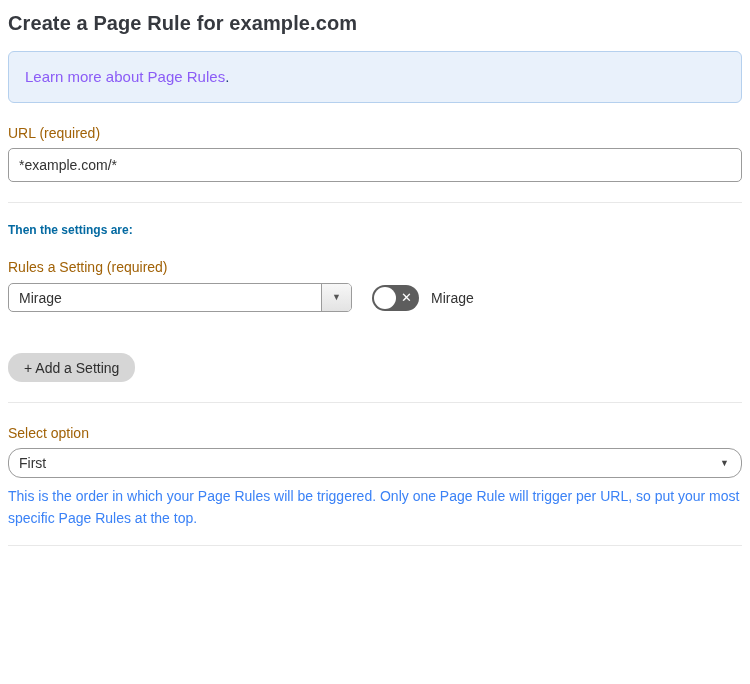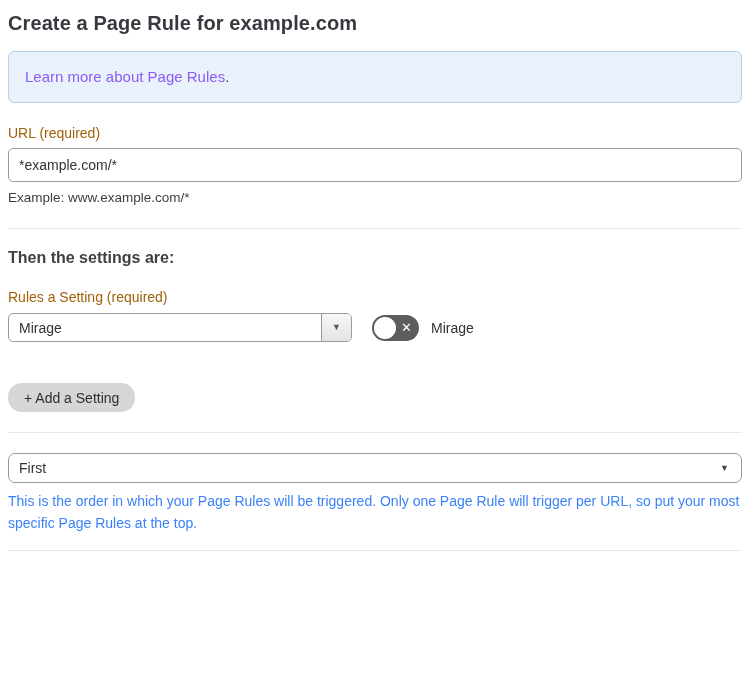--- a/index.html
+++ b/index.html
@@ -65,23 +65,23 @@
     line-height: 20px;
   }
 
   hr.divider {
     border: none;
     border-top: 1px solid #e8e8e8;
     margin: 20px 0;
   }
 
   .section-heading {
-    font-size: 16px;
+    font-size: 12px;
     font-weight: bold;
-    color: #404040;
+    color: #0369a1;
   }
 
   .setting-row {
     display: flex;
     align-items: center;
     margin-top: 8px;
   }
 
   .picker {
     width: 344px;
@@ -167,21 +167,21 @@
   .btn-gray {
     background: #d6d6d6;
     color: #2e2e2e;
   }
   .add-setting-btn { margin-top: 41px; }
 
   .order-select {
     width: 100%;
     height: 30px;
     border: 1px solid #9b9b9b;
-    border-radius: 7px;
+    border-radius: 13px;
     background: #ffffff;
     display: flex;
     align-items: center;
     justify-content: space-between;
     padding: 0 12px 0 10px;
     cursor: pointer;
   }
   .order-select .select-value { font-size: 14px; color: #333333; }
   .order-select .tri { font-size: 9px; color: #444444; line-height: 1; }
 
@@ -201,21 +201,20 @@
   <h1 class="page-title">Create a Page Rule for example.com</h1>
 
   <div class="info-box">
     <div>
       <a class="info-link">Learn more about Page Rules</a><span class="info-link-suffix">.</span>
     </div>
   </div>
 
   <label class="field-label">URL (required)</label>
   <input class="text-input" type="text" value="*example.com/*" style="">
-  <div class="helper-text">Example: www.example.com/*</div>
 
   <hr class="divider">
 
   <div class="section-heading">Then the settings are:</div>
 
   <label class="field-label">Rules a Setting (required)</label>
 
   <div class="setting-row">
     <div class="picker">
       <span class="picker-value">Mirage</span>
@@ -229,20 +228,21 @@
       <span class="x-glyph">✕</span>
     </div>
     <span class="toggle-label">Mirage</span>
   </div>
 
   <button class="btn btn-gray add-setting-btn">+ Add a Setting</button>
 
   <hr class="divider">
 
 
+  <label class="field-label">Select option</label>
 
   <div class="order-select">
     <span class="select-value">First</span>
     <span class="tri">▼</span>
   </div>
 
   <div class="order-helper">This is the order in which your Page Rules will be triggered. Only one Page Rule will trigger per URL, so put your most specific Page Rules at the top.</div>
 
   <hr class="divider" style="margin-top:16px; margin-bottom:0;">
 

